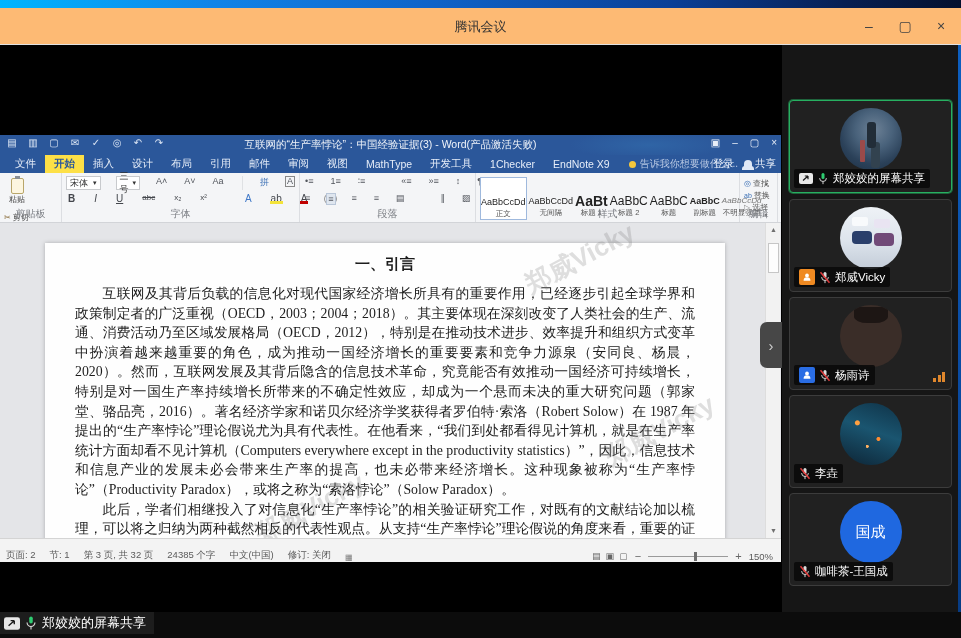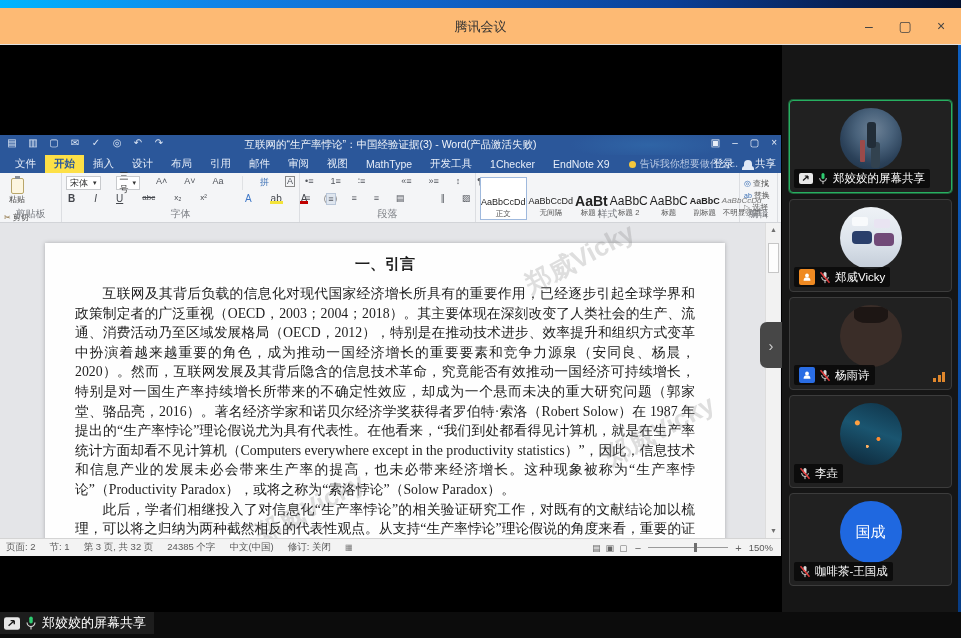--- a/index.html
+++ b/index.html
@@ -82,21 +82,21 @@
   .page { position:absolute; left:45px; top:20px; width:680px; height:360px; background:#fefefe;
     box-shadow:0 0 4px rgba(0,0,0,.25); padding:10px 30px 0 30px; font-family:"Liberation Serif",serif; color:#1c1c1c; }
   .doc-h { text-align:center; font-weight:bold; font-size:15px; margin:2px 0 10px 0; }
   .doc-p { font-size:13.8px; line-height:19.6px; text-align:justify; text-indent:2em; }
   .wm { position:absolute; font-size:26px; color:rgba(110,110,110,.22); transform:rotate(-28deg); font-weight:bold; pointer-events:none; white-space:nowrap; z-index:2; }
   .scrollbar { position:absolute; right:1px; top:0; width:15px; height:315px; background:#f2f2f2; border-left:1px solid #dddddd; }
   .sb-arrow { position:absolute; left:0; width:15px; height:14px; text-align:center; font-size:7px; color:#6f6f6f; line-height:14px; }
   .sb-thumb { position:absolute; left:2px; top:20px; width:11px; height:30px; background:#fdfdfd; border:1px solid #c6c6c6; }
 
   
-  .statusbar { position:relative; height:18px; background:#f3f3f3; border-top:1px solid #d4d4d4; display:flex; align-items:center; font-size:9.5px; color:#5a5a5a; padding:0 6px; gap:14px; }
+  .statusbar { position:relative; height:24px; background:#f3f3f3; border-top:1px solid #d4d4d4; display:flex; align-items:flex-end; font-size:9.5px; color:#5a5a5a; padding:0 6px; gap:14px; }
   .sb-right { position:absolute; right:8px; display:flex; align-items:center; gap:7px; }
   .viewicons { display:flex; gap:5px; font-size:9px; color:#666; }
   .zoom-track { position:relative; width:80px; height:1px; background:#9a9a9a; }
   .zoom-thumb { position:absolute; left:46px; top:-4px; width:3px; height:9px; background:#6e6e6e; }
   .zsym { font-size:11px; color:#666; }
 
   
   .panel-handle { position:absolute; left:760px; top:322px; width:22px; height:46px; background:#474747; border-radius:7px 0 0 7px;
     display:flex; align-items:center; justify-content:center; color:#cfcfcf; font-size:15px; z-index:5; }
 

